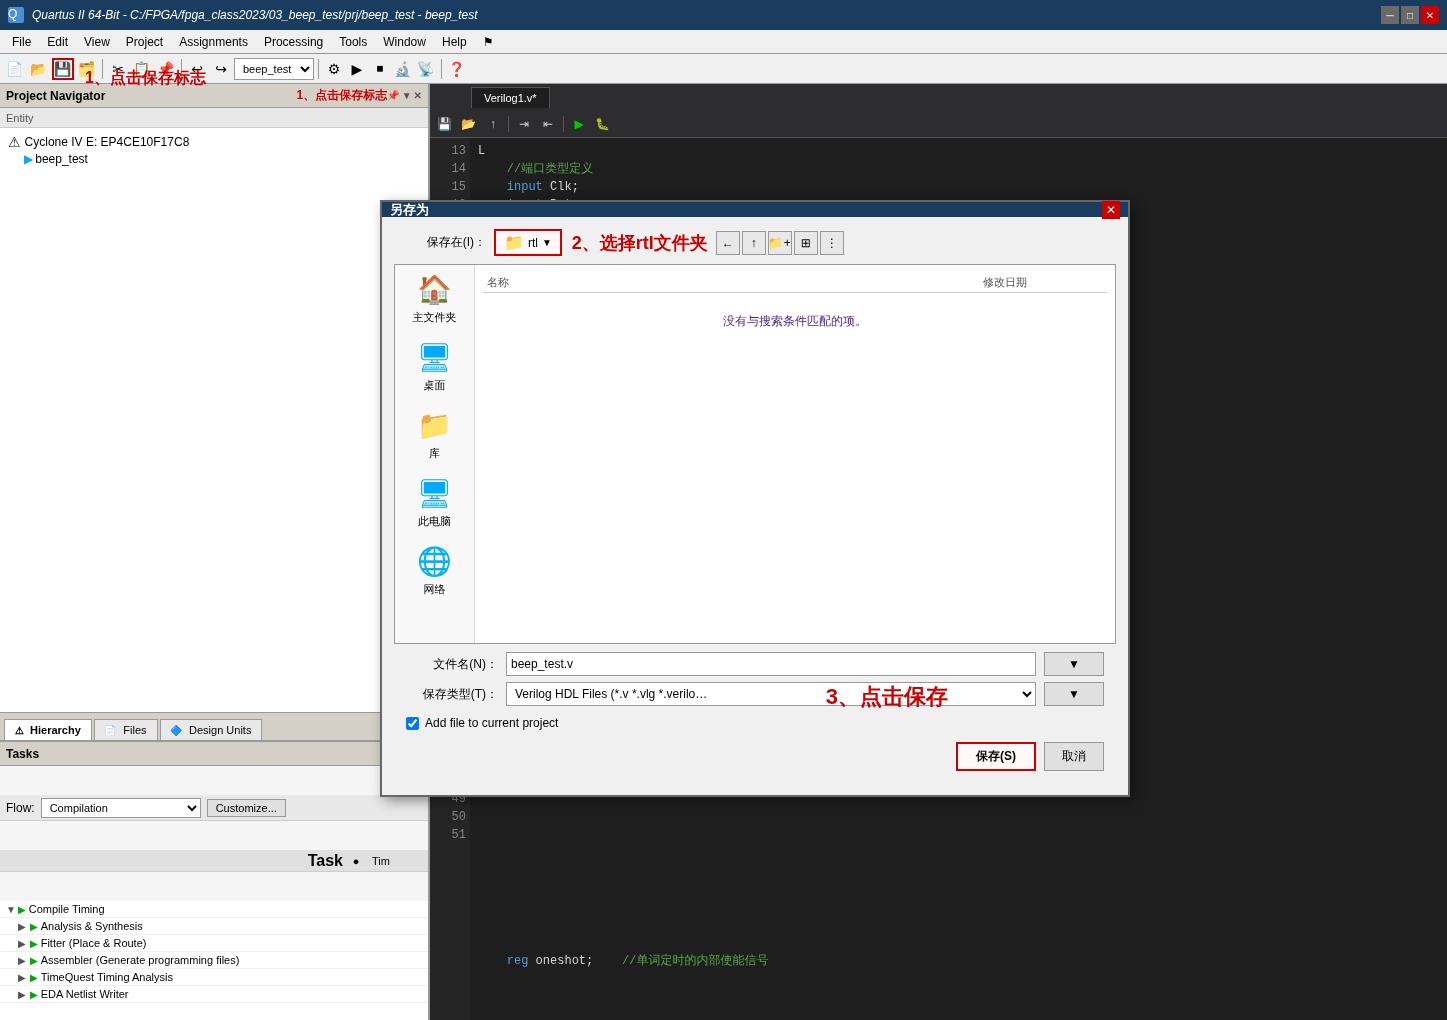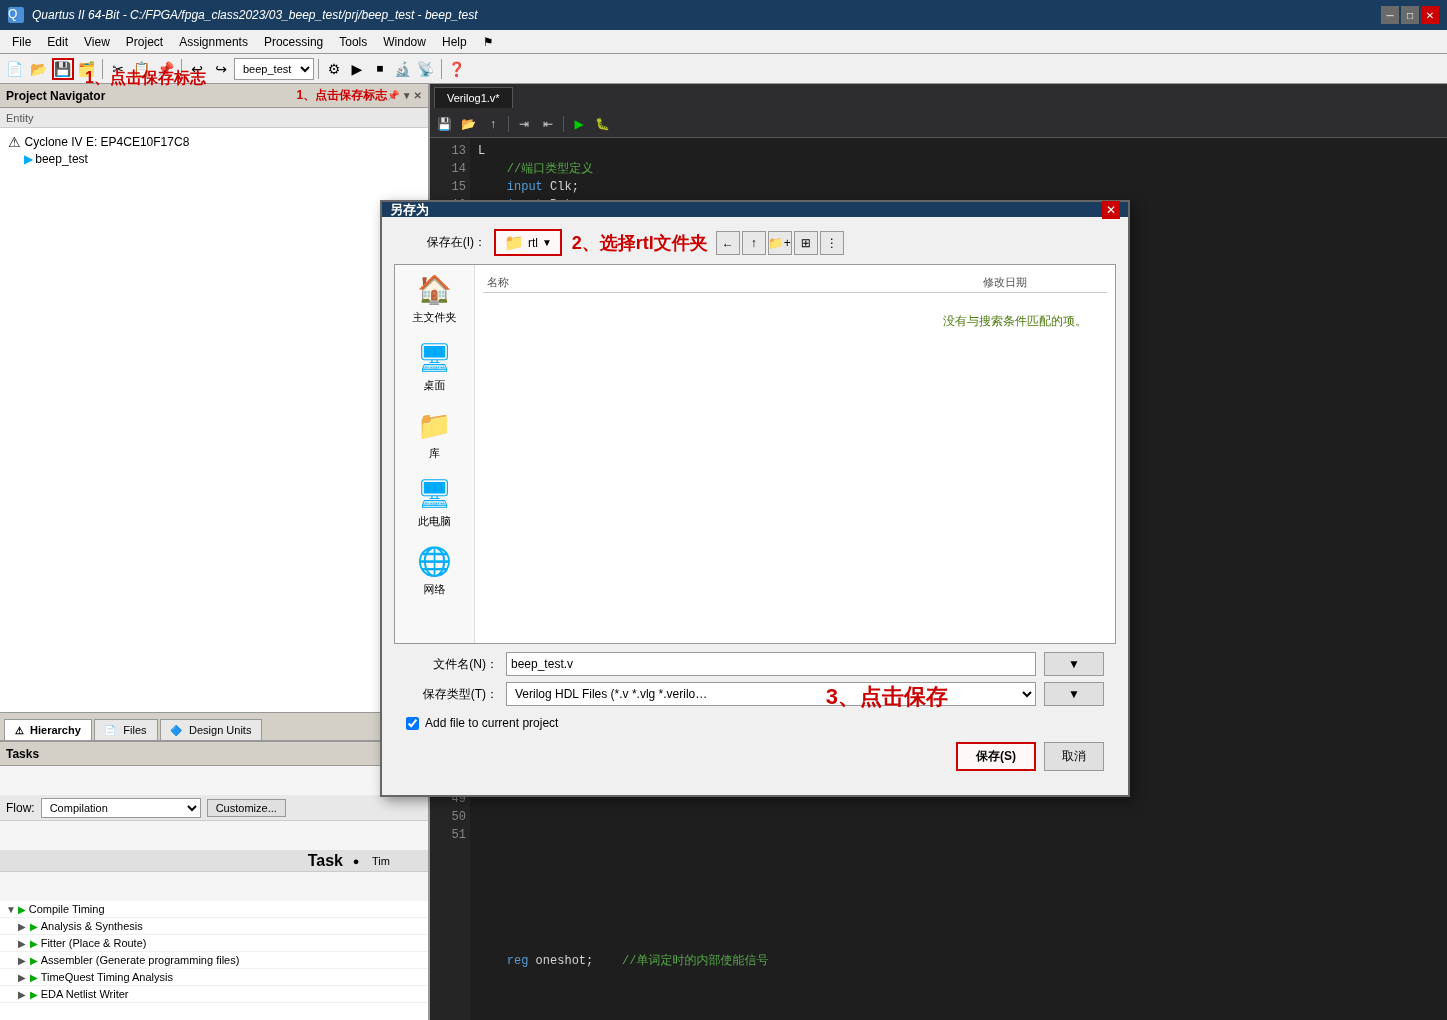--- a/index.html
+++ b/index.html
@@ -67,21 +67,21 @@
     .task-item { display: flex; align-items: center; padding: 2px 6px; font-size: 11px; border-bottom: 1px solid #f0f0f0; }
     .task-item .expand { width: 12px; cursor: pointer; }
     .task-item .arrow-icon { color: #555; font-size: 10px; }
     .task-item .task-name { flex: 1; }
     .task-item.indent1 { padding-left: 18px; }
     .task-item .play-icon { color: #00aa00; font-size: 10px; margin-right: 3px; }
 
     
     .right-panel { flex: 1; display: flex; flex-direction: column; background: #1e1e1e; }
     .editor-tab-bar { height: 26px; background: #2d2d30; display: flex; align-items: center; padding: 0 4px; }
-    .editor-tab { padding: 4px 12px; font-size: 11px; background: #1e1e1e; color: #ccc; border: 1px solid #555; border-bottom: none; cursor: pointer; }
+    .editor-tab { padding: 4px 12px; font-size: 11px; background: #1e1e1e; color: #ccc; border: 1px solid #555; border-bottom: none; cursor: pointer; margin-left: 37px; }
     .editor-tab.active { background: #1e1e1e; color: white; }
     .editor-toolbar { height: 28px; background: #2d2d30; display: flex; align-items: center; padding: 0 4px; gap: 2px; border-bottom: 1px solid #555; }
     .ed-btn { width: 22px; height: 20px; border: 1px solid transparent; background: transparent; cursor: pointer; display: flex; align-items: center; justify-content: center; color: #ccc; font-size: 12px; }
     .ed-separator { width: 1px; height: 16px; background: #555; margin: 0 2px; }
 
     .editor-area { flex: 1; display: flex; overflow: hidden; }
     .line-numbers { width: 40px; background: #252526; color: #858585; font-size: 12px; font-family: 'Courier New', monospace; padding: 4px 4px; text-align: right; line-height: 1.5; overflow: hidden; }
     .code-area { flex: 1; background: #1e1e1e; color: #d4d4d4; font-size: 12px; font-family: 'Courier New', monospace; padding: 4px 8px; line-height: 1.5; overflow: auto; white-space: pre; }
     .code-keyword { color: #569cd6; }
     .code-comment { color: #57a64a; }
@@ -99,21 +99,21 @@
     
     .dialog-file-area { border: 1px solid #999; background: white; height: 380px; display: flex; }
     .dialog-sidebar { width: 80px; background: #f8f8f8; border-right: 1px solid #ddd; padding: 8px 4px; display: flex; flex-direction: column; align-items: center; gap: 16px; }
     .dialog-sidebar-item { display: flex; flex-direction: column; align-items: center; gap: 4px; cursor: pointer; }
     .sidebar-item-icon { font-size: 28px; }
     .sidebar-item-label { font-size: 11px; text-align: center; }
     .dialog-file-list { flex: 1; padding: 8px; }
     .file-list-header { display: flex; padding: 2px 4px; border-bottom: 1px solid #ccc; font-size: 11px; color: #555; }
     .file-name-col { flex: 1; }
     .file-date-col { width: 120px; }
-    .file-list-empty { padding: 20px; color: #4d7c0f; font-size: 12px; text-align: right; }
+    .file-list-empty { padding: 20px; color: #4c1d95; font-size: 12px; text-align: center; }
     
     .dialog-footer { padding: 8px 12px; }
     .dialog-field-row { display: flex; align-items: center; margin-bottom: 6px; }
     .dialog-field-label { width: 100px; font-size: 12px; text-align: right; padding-right: 8px; }
     .dialog-field-input { flex: 1; height: 24px; padding: 0 4px; border: 1px solid #999; font-size: 12px; }
     .dialog-field-select { flex: 1; height: 24px; padding: 0 4px; border: 1px solid #999; font-size: 12px; background: white; }
     .dialog-checkbox-row { display: flex; align-items: center; gap: 6px; padding: 4px 0; }
     .dialog-checkbox-row label { font-size: 12px; }
     .dialog-btn { padding: 4px 16px; font-size: 12px; border: 1px solid #999; background: #e0e0e0; cursor: pointer; }
     .dialog-btn.primary { border: 2px solid #cc0000; background: #fff8f8; font-weight: bold; }

